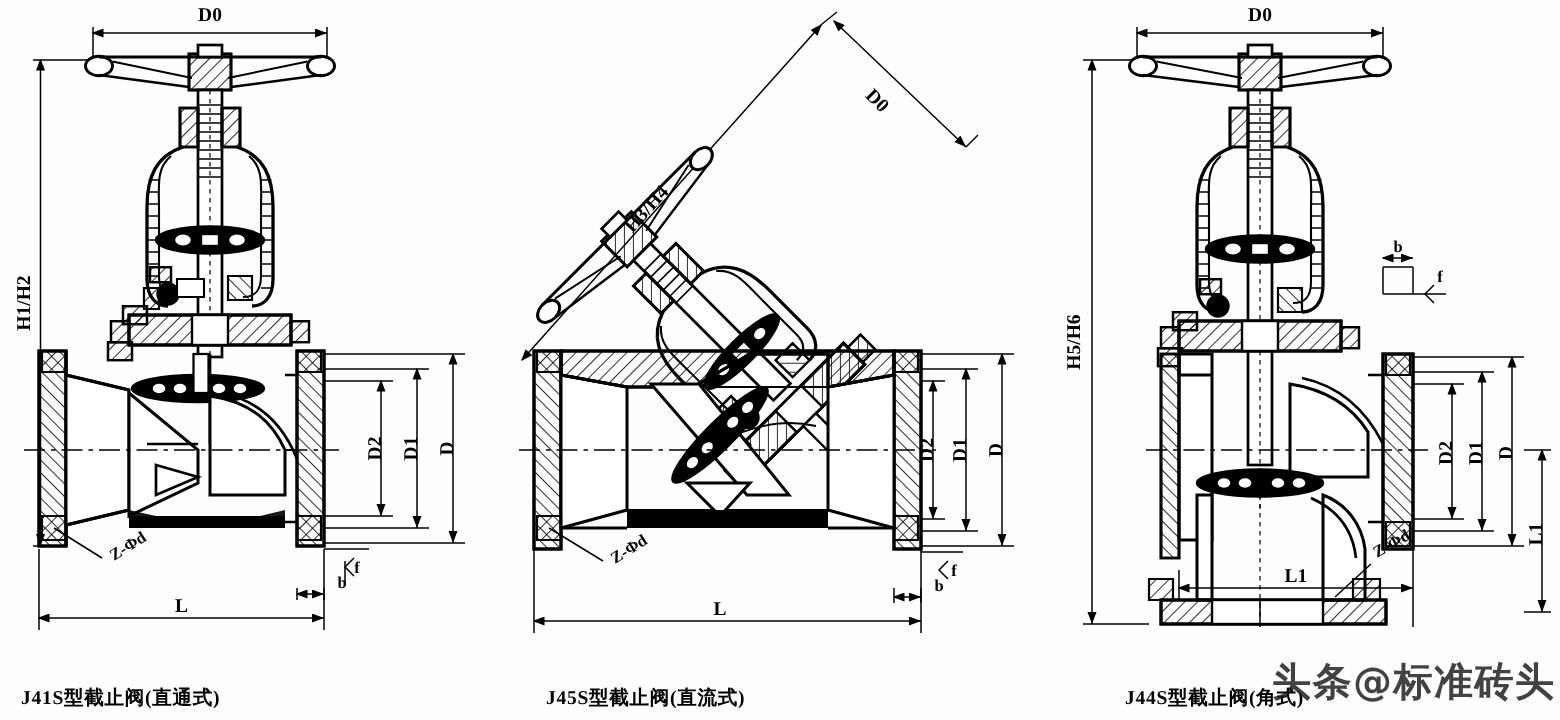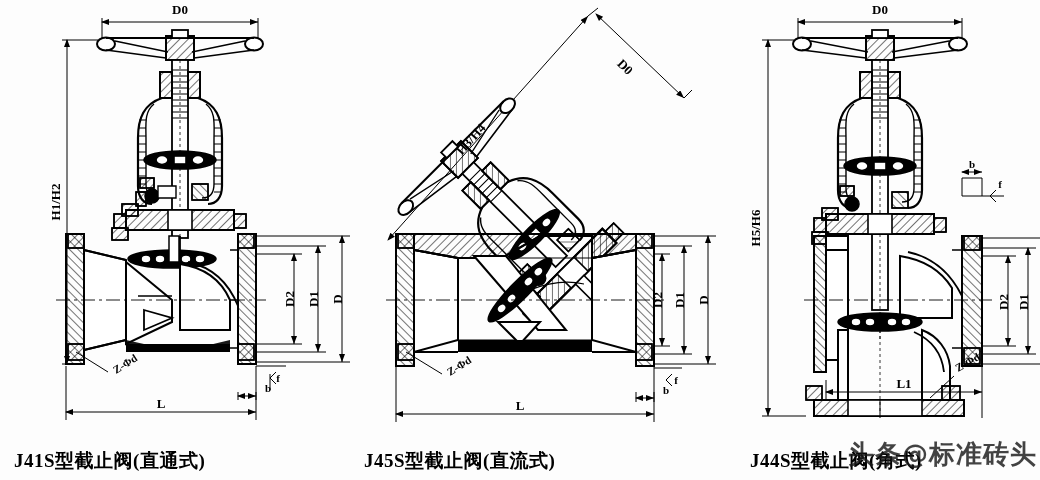--- a/index.html
+++ b/index.html
@@ -1,24 +1,24 @@
 <!DOCTYPE html>
 <html><head>
 <meta charset="utf-8">
 <style>
   html,body{margin:0;padding:0;background:#fff;}
   body{width:1040px;height:480px;overflow:hidden;
        font-family:"Liberation Serif",serif;color:#000;}
   #root{position:relative;width:1040px;height:480px;background:#fdfdfd;}
-  .fig{position:absolute;top:0;height:440px;margin-left:40px;}
+  .fig{position:absolute;top:0;height:440px;}
   #fig1{left:0;width:330px;}
   #fig2{left:330px;width:360px;}
   #fig3{left:690px;width:350px;}
   svg{display:block;}
-  .cap{position:absolute;bottom:6px;font-size:19px;font-weight:700;
+  .cap{position:absolute;bottom:6px;font-size:13px;font-weight:700;
        letter-spacing:.5px;white-space:nowrap;font-family:"Liberation Serif",serif;}
   #cap1{left:14px;}
   #cap2{left:364px;}
   #cap3{left:750px;}
   .wm{position:absolute;left:848px;bottom:8px;font-size:26px;font-weight:700;
       color:rgba(25,25,25,.82);letter-spacing:1px;white-space:nowrap;
       font-family:"DejaVu Sans",sans-serif;pointer-events:none;}
   .dimtext{font:700 13px "Liberation Serif",serif;}
   .dimsmall{font:700 11px "Liberation Serif",serif;}
 </style>

